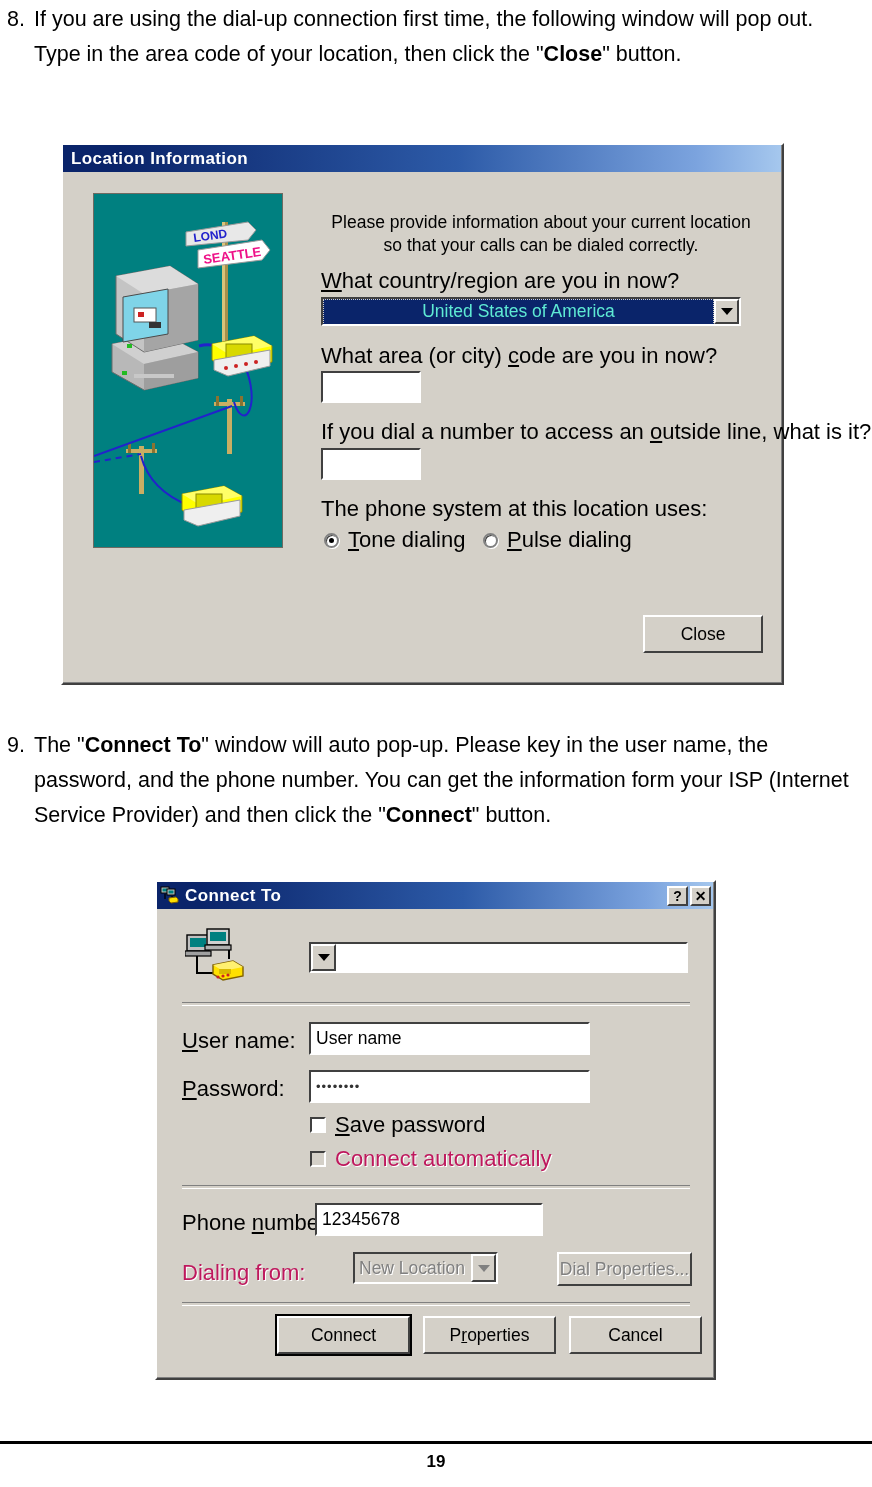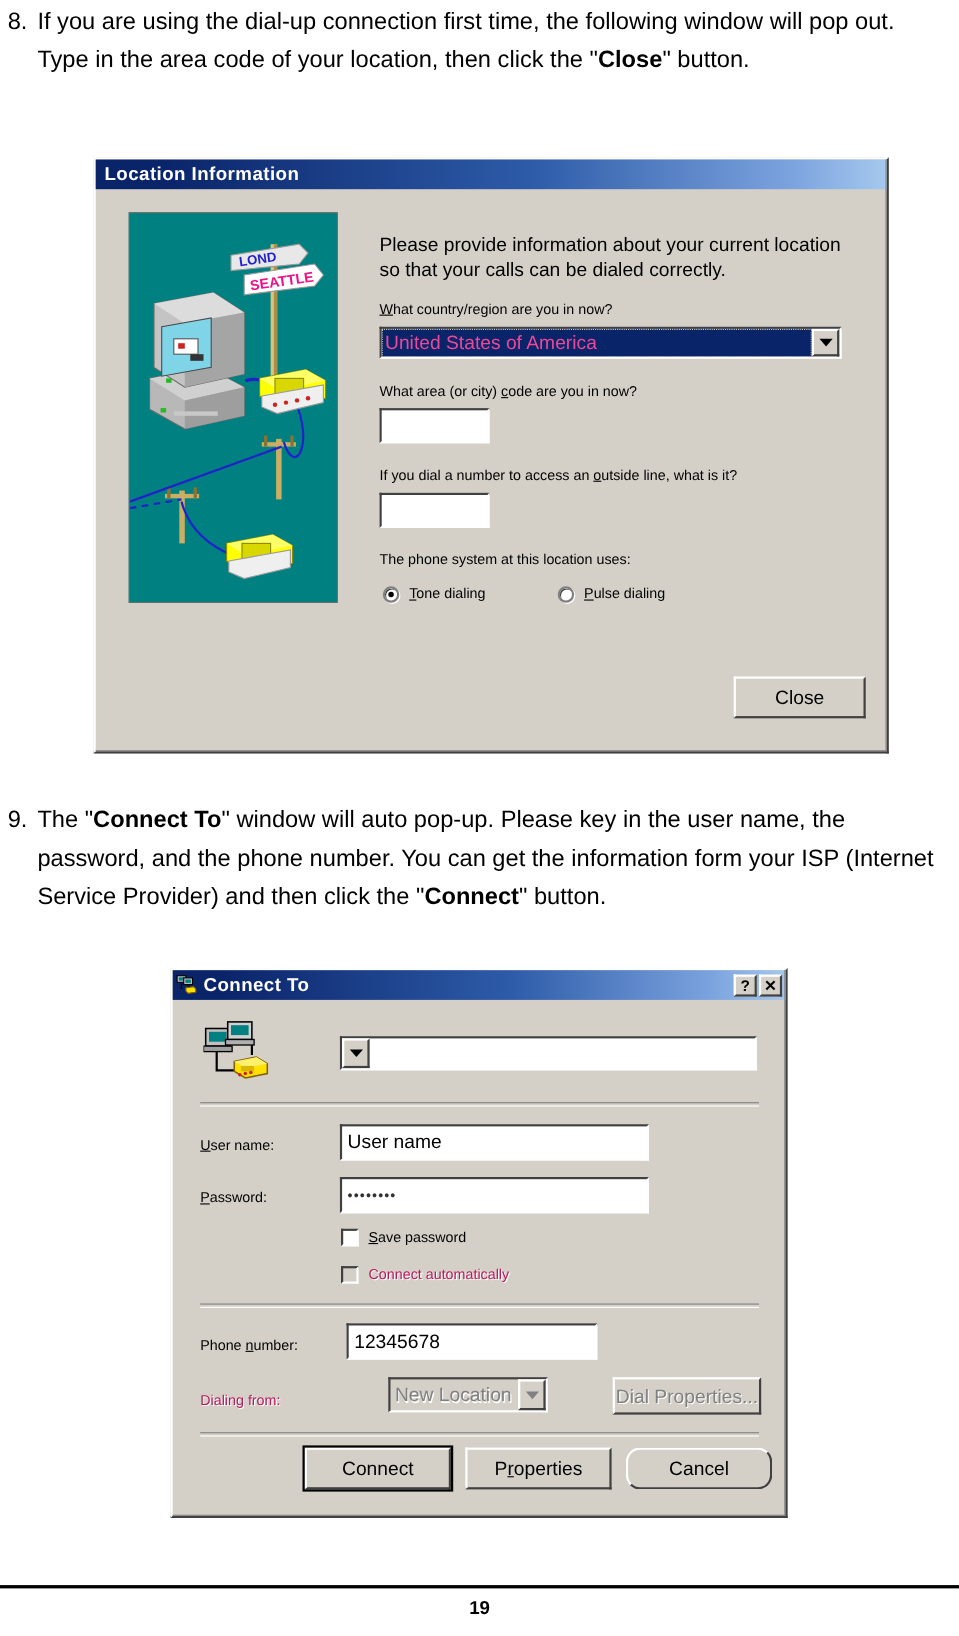--- a/index.html
+++ b/index.html
@@ -86,21 +86,21 @@
     color: #000000;
     font-size: 14px;
     font-weight: bold;
     line-height: 16px;
     text-align: center;
     box-sizing: border-box;
     font-family: "Liberation Sans", sans-serif;
   }
 
   
-  .label { font-size: 13px; line-height: 22px; color: #000; white-space: nowrap; }
+  .label { font-size: 22px; line-height: 22px; color: #000; white-space: nowrap; }
   .label.disabled { color: #be185d; text-shadow: 1px 1px 0 #ffffff; }
   .u { text-decoration: underline; }
 
   .raised-btn {
     background: #d4d0c8;
     box-sizing: border-box;
     border-top: 2px solid #ffffff;
     border-left: 2px solid #ffffff;
     border-right: 2px solid #404040;
     border-bottom: 2px solid #404040;
@@ -131,21 +131,21 @@
   }
   .combo-field {
     flex: 1 1 auto;
     position: relative;
     overflow: hidden;
     display: flex;
     align-items: center;
   }
   .combo-sel {
     background: #0a246a;
-    color: #ec4899;
+    color: #5eead4;
     font-size: 17.5px;
     padding: 2px 3px 3px 3px;
     width: 100%;
     box-sizing: border-box;
     outline: 1px dotted #d4d0c8;
     outline-offset: -1px;
     white-space: nowrap;
   }
   .combo-plain {
     color: #808080;
@@ -242,21 +242,21 @@
   #page-number {
     position: absolute;
     left: 0; top: 1452px;
     width: 872px;
     text-align: center;
     font-size: 17px;
     font-weight: bold;
   }
 
   
-  #loc-dialog { left: 85px; top: 143px; width: 723px; height: 542px; }
+  #loc-dialog { left: 61px; top: 143px; width: 723px; height: 542px; text-align: center; }
   #loc-illustration {
     position: absolute;
     left: 30px; top: 48px;
     width: 190px; height: 355px;
     background: #008080;
     border: 1px solid #6e6a62;
     box-sizing: border-box;
     overflow: hidden;
   }
   #loc-intro { position: absolute; left: 258px; top: 66px; width: 440px; font-size: 17.5px; line-height: 23px; }
@@ -285,21 +285,21 @@
   #conn-chk-auto { left: 153px; top: 266px; }
   #conn-groove-2 { left: 25px; top: 303px; width: 508px; }
   #conn-phone-label { position: absolute; left: 25px; top: 330px; }
   #conn-phone-box { left: 158px; top: 321px; width: 228px; height: 33px; }
   #conn-dialing-label { position: absolute; left: 25px; top: 380px; }
   #conn-dialing-combo { left: 152px; top: 370px; width: 145px; height: 32px; }
   #conn-dialprops-btn { left: 400px; top: 370px; width: 135px; height: 34px; }
   #conn-groove-3 { left: 25px; top: 420px; width: 508px; }
   #conn-btn-connect { left: 120px; top: 434px; width: 133px; height: 38px; }
   #conn-btn-properties { left: 266px; top: 434px; width: 133px; height: 38px; }
-  #conn-btn-cancel { left: 412px; top: 434px; width: 133px; height: 38px; border-radius: 13px; }
+  #conn-btn-cancel { left: 412px; top: 434px; width: 133px; height: 38px; }
 </style>
 </head>
 <body>
 
 <div class="step" id="step8">
   <div class="step-num">8.</div>
   <div class="step-body"><span>If you are using the dial-up connection first time, the following window will pop out. Type in the area code of your location, then click the "</span><b>Close</b><span>" button.</span></div>
 </div>
 
 <div class="win-dialog" id="loc-dialog">

